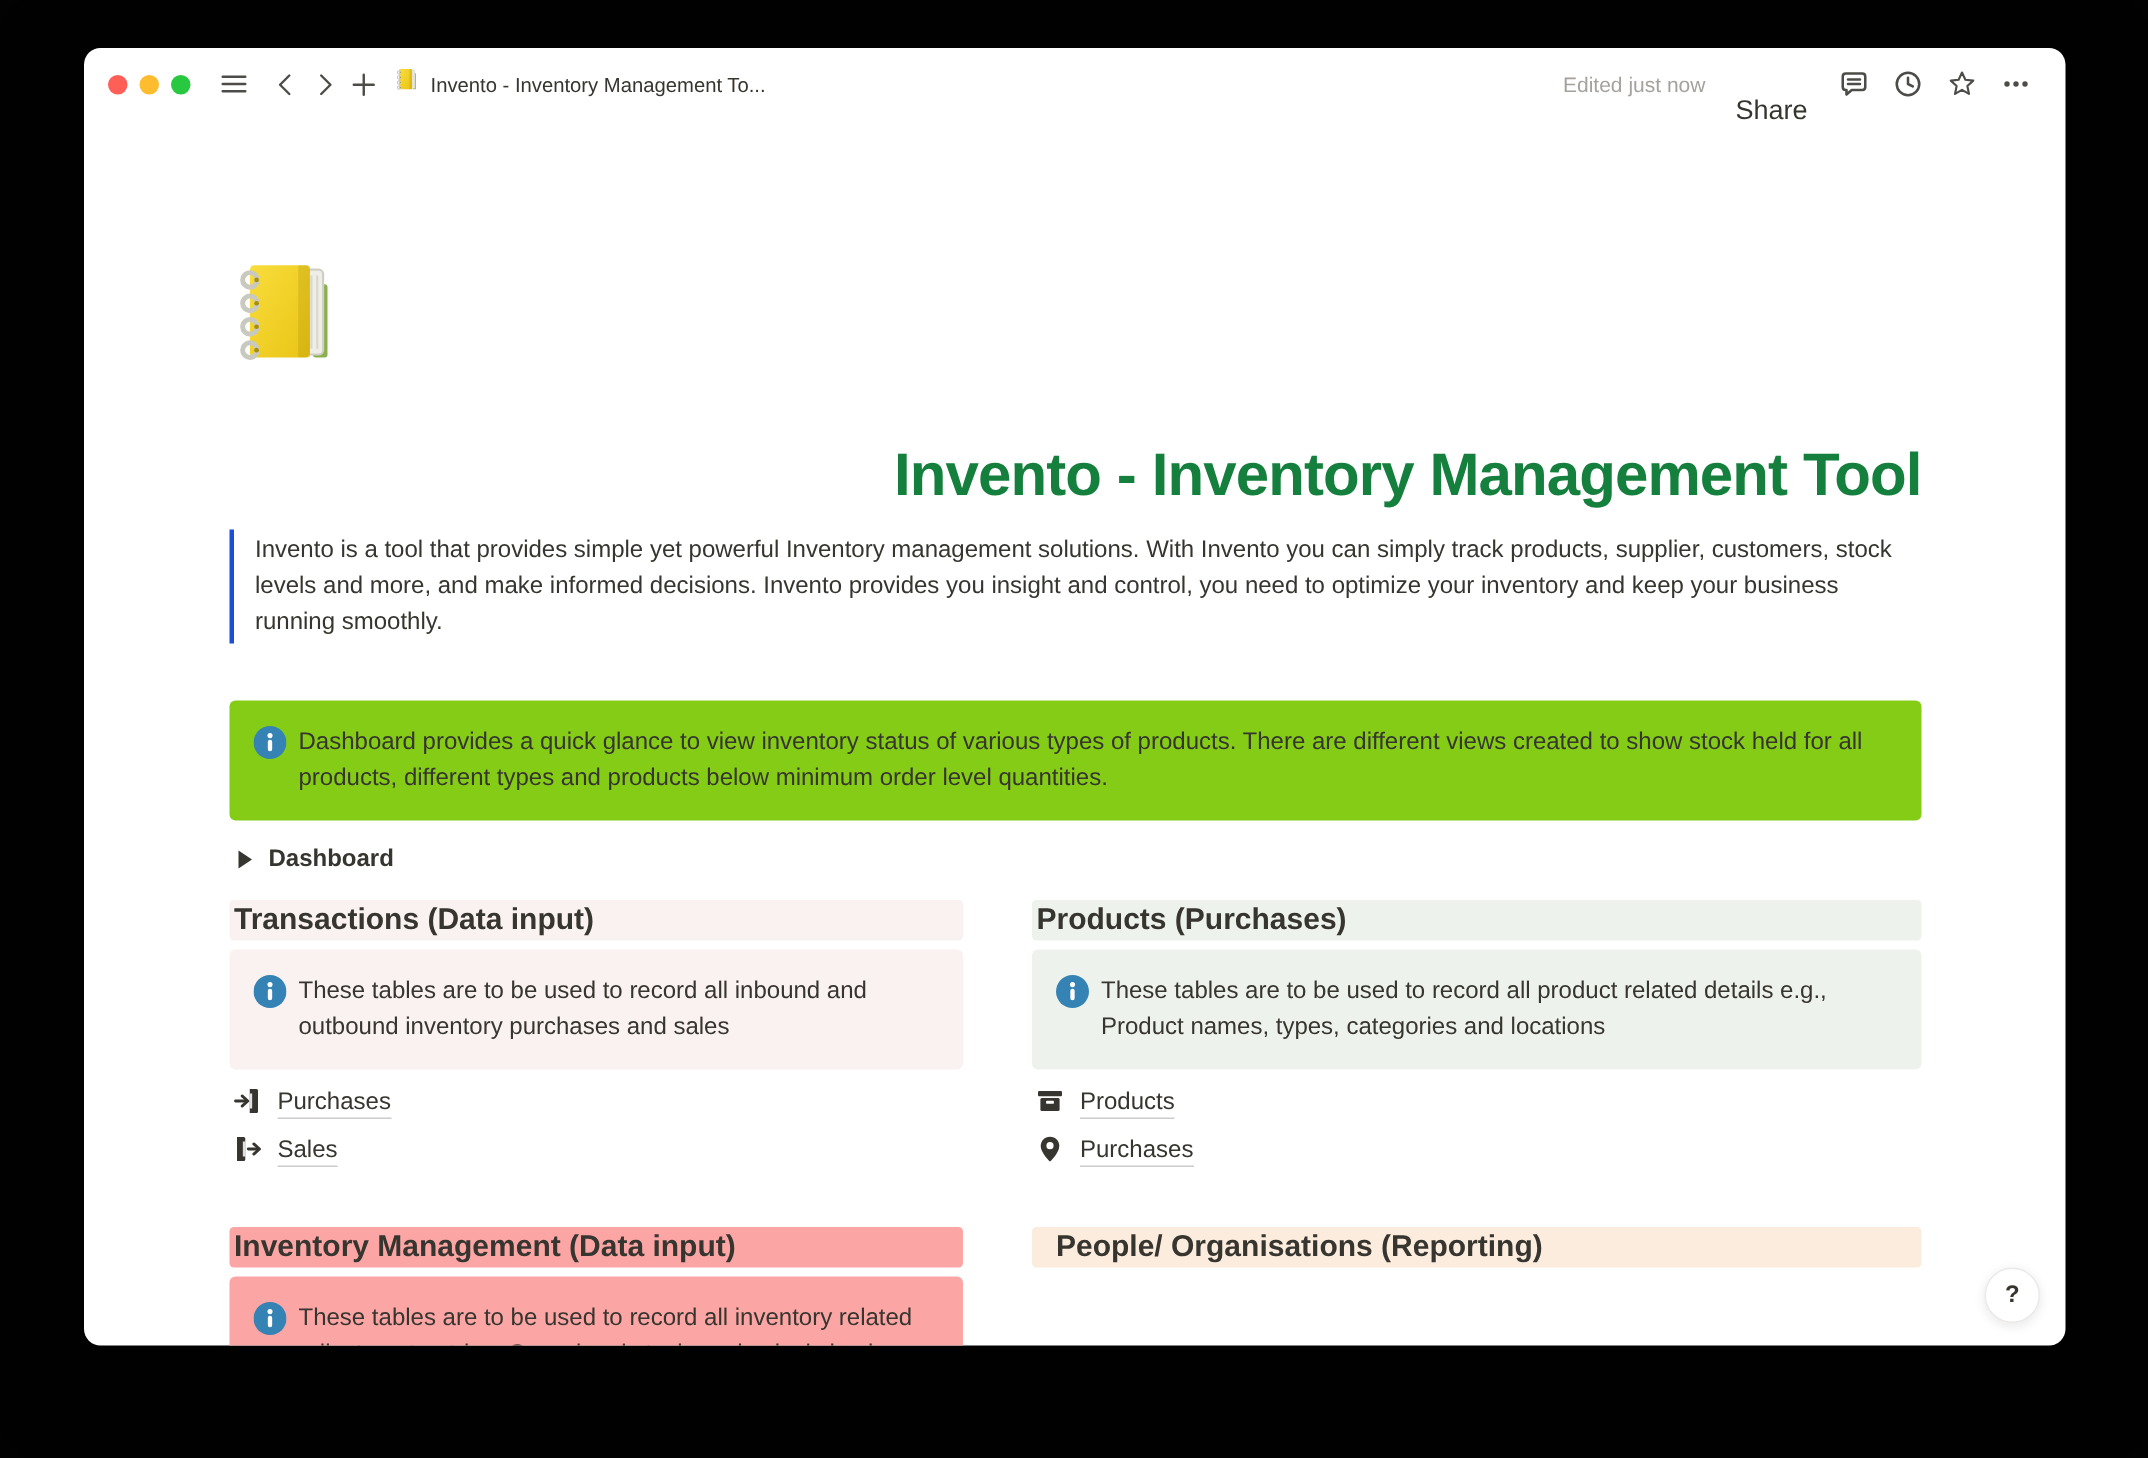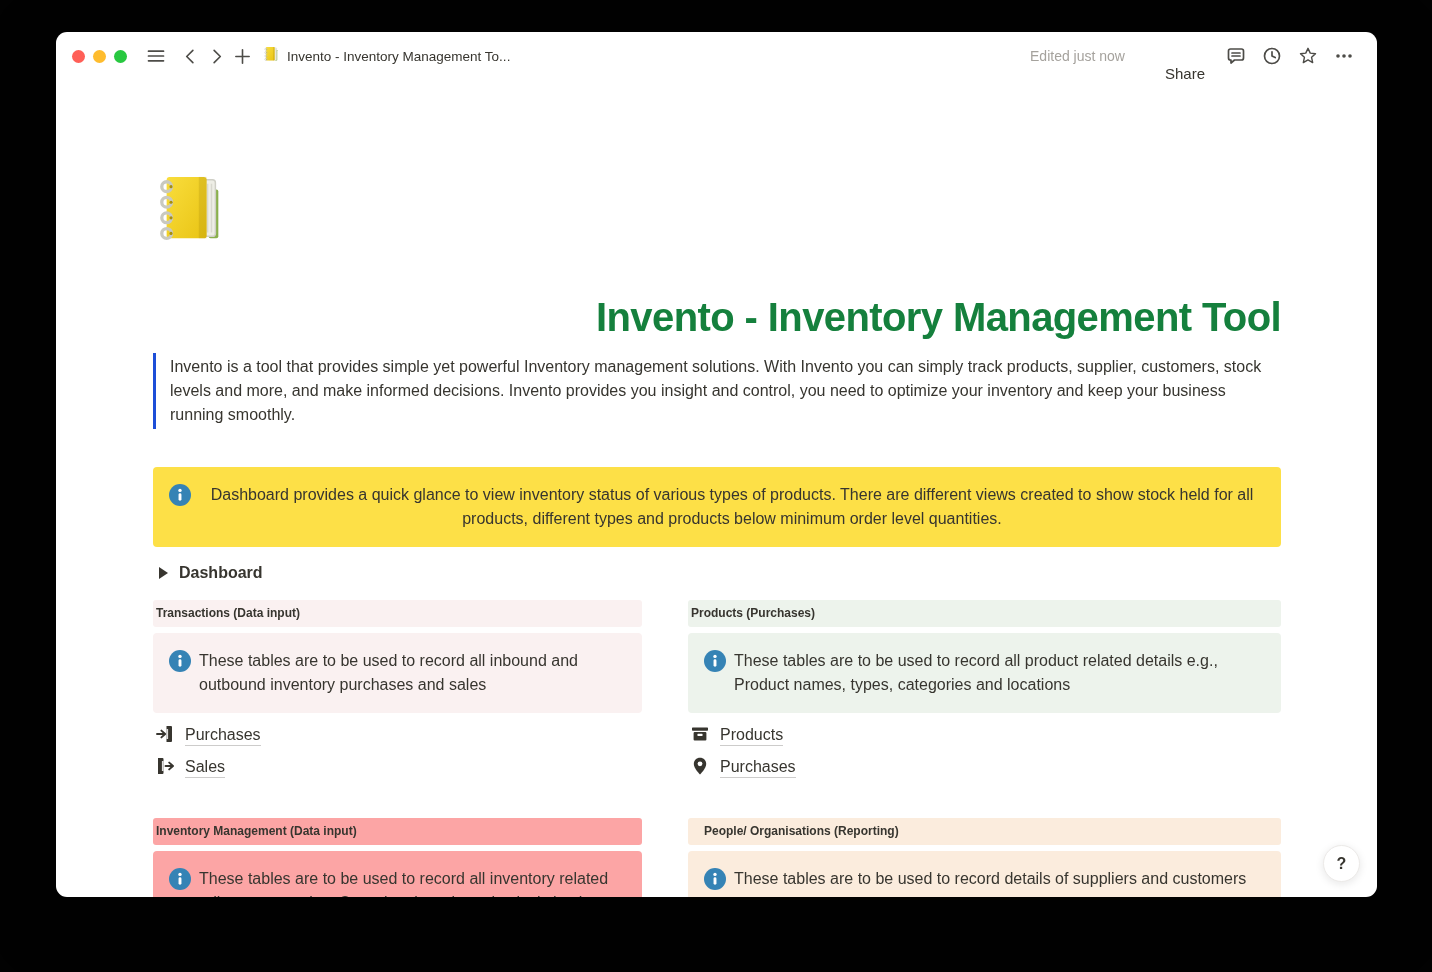--- a/index.html
+++ b/index.html
@@ -17,45 +17,45 @@
   .light.red    { background:#ff5f57; }
   .light.yellow { background:#febc2e; }
   .light.green  { background:#28c840; }
   .tb-btn { display:flex; align-items:center; justify-content:center;
             width:26px; height:26px; border-radius:4px; }
   .tb-btn svg { display:block; }
   .tb-ico { stroke:#4d4c48; stroke-width:1.7; fill:none; stroke-linecap:round; stroke-linejoin:round; }
   .tab { display:flex; align-items:center; gap:7px; margin-left:8px; }
   .tab-title { font-size:13.5px; color:#37352f; }
   .tb-right { margin-left:auto; display:flex; align-items:center; gap:10px; }
-  .edited { font-size:14px; color:#a5a29d; margin-right:22px; }
-  .share { font-size:15px; color:#37352f; padding:3px 8px; border-radius:4px; cursor:pointer;margin-top:34px; }
+  .edited { font-size:14px; color:#a5a29d; margin-right:2px; }
+  .share { font-size:18px; color:#37352f; padding:3px 8px; border-radius:4px; cursor:pointer;margin-top:34px; }
 
   
   .content { width:1128px; margin-left:97px; }
   .page-icon { margin-top:92px; width:78px; height:78px; cursor:pointer; }
   h1.page-title { margin-top:43px; font-size:40px; line-height:1.2; font-weight:700;
                   letter-spacing:-0.6px; color:#15803d;text-align:right; }
   .quote { margin-top:12px; border-left:3px solid #1d4ed8; padding:2px 2px 2px 14px;
            font-size:16px; line-height:24px; color:#37352f; }
   .callout { display:flex; gap:8px; border-radius:4px; padding:16px; font-size:16px;
              line-height:24px; color:#37352f; }
   .callout .ci { flex:0 0 22px; margin-top:1px; }
-  .callout.main { margin-top:38px; background:#fde047;text-align:center; }
+  .callout.main { margin-top:38px; background:#84cc16; }
   .toggle { margin-top:12px; display:flex; align-items:center; height:28px; cursor:pointer; }
   .tri { width:0; height:0; border-top:6px solid transparent; border-bottom:6px solid transparent;
          border-left:9px solid #37352f; margin:0 11px 0 6px; }
   .toggle-label { font-size:16px; font-weight:600; color:#37352f; }
 
   .cols { display:flex; gap:46px; }
   .cols.row1 { margin-top:13px; }
   .cols.row2 { margin-top:33px; }
   .col-l { width:489px; }
   .col-r { width:593px; }
-  .sec-head { font-size:12px; font-weight:600; color:#37352f; padding:3px 6px 4px 3px;
+  .sec-head { font-size:20px; font-weight:600; color:#37352f; padding:3px 6px 4px 3px;
               border-radius:3px; line-height:20px; }
   .bg-pink   { background:#faf1f1; }
   .bg-green  { background:#edf3ec; }
   .bg-yellow { background:#fca5a5; }
   .bg-orange { background:#fbecdd;padding-left:16px; }
   .sec-callout { margin-top:6px; }
   .links { margin-top:8px; }
   .link-row { display:flex; align-items:center; gap:10px; height:30px; margin-bottom:2px;
               padding-left:2px; cursor:pointer;text-align:center; }
   .link-row svg { flex:0 0 20px; }
@@ -292,27 +292,19 @@
             <svg width="22" height="22" viewBox="0 0 22 22">
                 <use href="#info-i"></use>
               </svg>
           </span>
           <div>These tables are to be used to record all inventory related adjustment entries. Occasional stock or physical checks are done to check</div>
         </div>
       </div>
 
       <div class="col-r">
         <div class="sec-head bg-orange">People/ Organisations (Reporting)</div>
-        <div class="callout sec-callout bg-orange">
-          <span class="ci">
-            <svg width="22" height="22" viewBox="0 0 22 22">
-                <use href="#info-i"></use>
-              </svg>
-          </span>
-          <div>These tables are to be used to record details of suppliers and customers</div>
-        </div>
       </div>
     </div>
 
   </div>
 
   <div class="help-btn">?</div>
 </div>
 
 </body></html>

